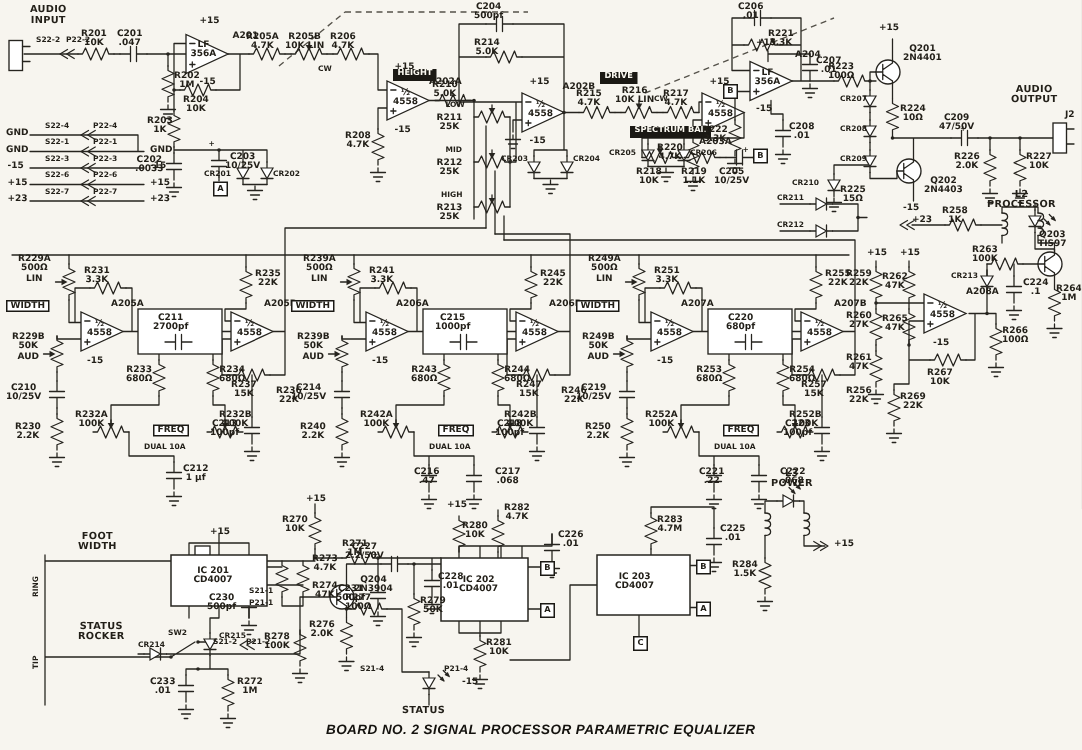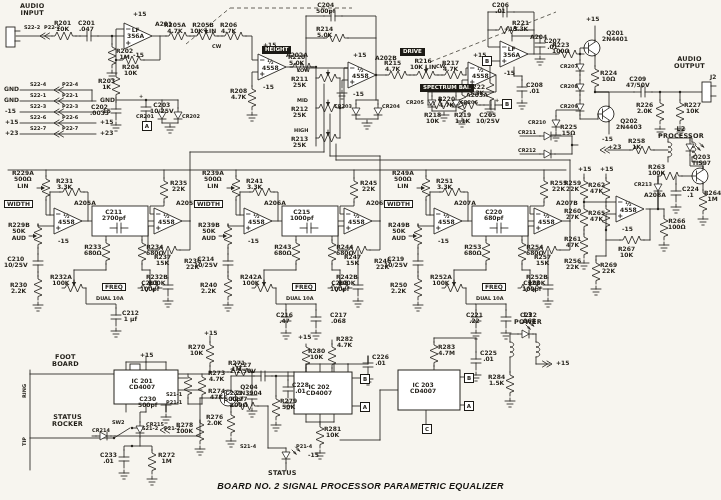--- a/index.html
+++ b/index.html
@@ -855,21 +855,21 @@
       <div class="lbl" style="left: 556px; top: 200px;">A207B</div>
       <div class="lbl" style="left: 534px; top: 254px;">R257
 15K</div>
       <div class="lbl" style="left: 564px; top: 258px;">R256
 22K</div>
       <div class="lbl" style="left: 522px; top: 280px;">C223
 100pf</div>
     </div>
 <div class="layer">
       <div class="lbl sec" style="left: 52px; top: 354px;">FOOT
-BOARD</div>
+WIDTH</div>
       <div class="lbl rot" style="left: 22px; top: 398px;">RING</div>
       <div class="lbl rot" style="left: 22px; top: 446px;">TIP</div>
       <div class="lbl tiny" style="left: 166px; top: 392px;">S21-1</div>
       <div class="lbl tiny" style="left: 166px; top: 400px;">P21-1</div>
       <div class="lbl" style="left: 188px; top: 344px;">R270
 10K</div>
       <div class="lbl" style="left: 204px; top: 330px;">+15</div>
       <div class="lbl" style="left: 228px; top: 360px;">R271
 1M</div>
       <div class="lbl" style="left: 292px; top: 382px;">C228

